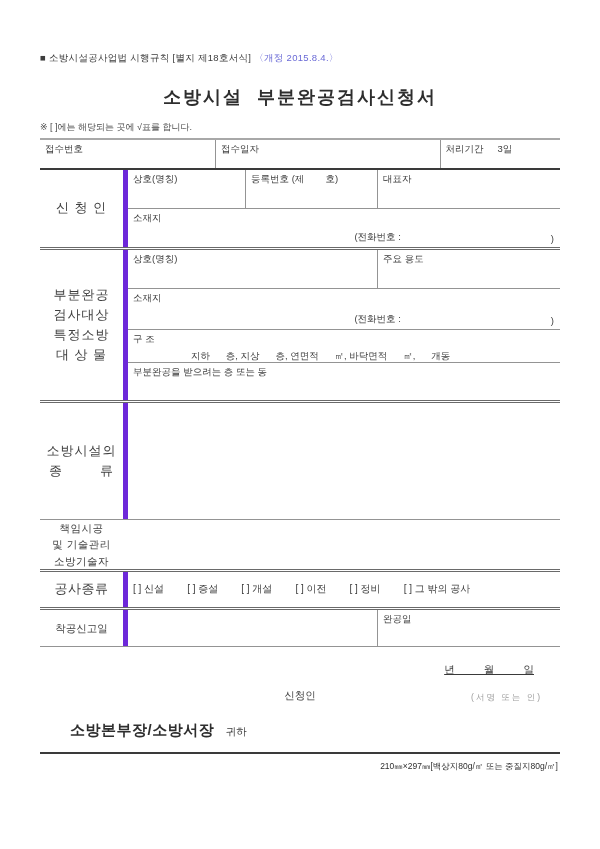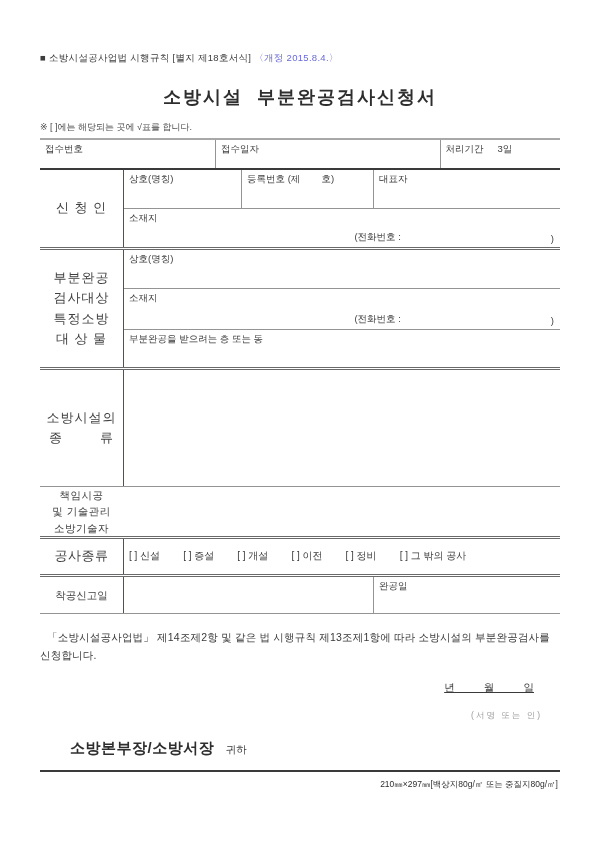--- a/index.html
+++ b/index.html
@@ -17,21 +17,21 @@
   
   .tbl{margin-top:4px;border-top:2px solid #a8a8a8;font-size:9.5px;}
   .row{display:flex;box-sizing:border-box;}
   .cell{box-sizing:border-box;padding:3px 5px;position:relative;}
   .vline{border-left:1px solid #949494;}
   .hline{border-bottom:1px solid #949494;}
   .dark{border-bottom:2px solid #3a3a3a;}
   .dbl{border-bottom:3px double #6a6a6a;}
   .label-col{width:83px;display:flex;flex-direction:column;justify-content:center;align-items:center;
     font-size:13px;color:#3f3f3f;letter-spacing:1px;line-height:1.55;box-sizing:border-box;text-align:center;}
-  .body-col{flex:1;display:flex;flex-direction:column;border-left:1px solid #6d28d9;box-sizing:border-box;}
+  .body-col{flex:1;display:flex;flex-direction:column;border-left:5px solid #6d28d9;box-sizing:border-box;}
   .pre{white-space:pre;}
   .phone-line{display:flex;justify-content:flex-end;align-items:flex-end;padding:0 6px 3px 0;font-size:9.5px;}
   .phone-gap{width:150px;}
   .fill{flex:1;}
   
   .receipt .c1{width:163px;}
   .receipt .c2{width:220px;}
   .receipt .c3{width:137px;display:flex;gap:14px;}
   .receipt{height:30px;gap:32px;}
   
@@ -131,31 +131,38 @@
           <span>부분완공</span>
           <span>검사대상</span>
           <span>특정소방</span>
           <span class="pre">대 상 물</span>
         </div>
         <div class="body-col">
           <div class="rowA hline">
             <div class="cell w249">
               <span>상호(명칭)</span>
             </div>
+            <div class="cell grow vline">
+              <span>주요 용도</span>
+            </div>
           </div>
           <div class="t-rowB hline">
             <div class="cell" style="padding-bottom:0;">
               <span>소재지</span>
             </div>
             <div class="fill"></div>
             <div class="phone-line">
               <span>(전화번호 :</span>
               <span class="phone-gap"></span>
               <span>)</span>
             </div>
+          </div>
+          <div class="cell t-rowC hline">
+            <span>구 조</span>
+            <div class="struct-detail pre">지하      층, 지상      층, 연면적      ㎡, 바닥면적      ㎡,      개동</div>
           </div>
           <div class="cell t-rowD">
             <span>부분완공을 받으려는 층 또는 동</span>
           </div>
         </div>
       </div>
 
       <div class="row hline">
         <div class="label-col">
           <span>소방시설의</span>
@@ -193,25 +200,25 @@
             <div class="cell w249"></div>
             <div class="cell grow vline">
               <span>완공일</span>
             </div>
           </div>
         </div>
       </div>
 
     </div>
 
-    <div class="declaration">「소방시설공사업법」 제14조제2항 및 같은 법 시행규칙 제13조제1항에 따라 소방시설의 부분완공검사를 신청합니다.</div>
 
     <div class="date-line pre">년          월          일</div>
 
     <div class="sign-row">
+      <span class="applicant">신청인</span>
       <span class="hint">(서명 또는 인)</span>
     </div>
 
     <div class="recipient">
       <span class="name">소방본부장/소방서장</span>
       <span class="suffix">귀하</span>
     </div>
 
     <div class="foot-rule"></div>
     <div class="paper-spec">210㎜×297㎜[백상지80g/㎡ 또는 중질지80g/㎡]</div>

